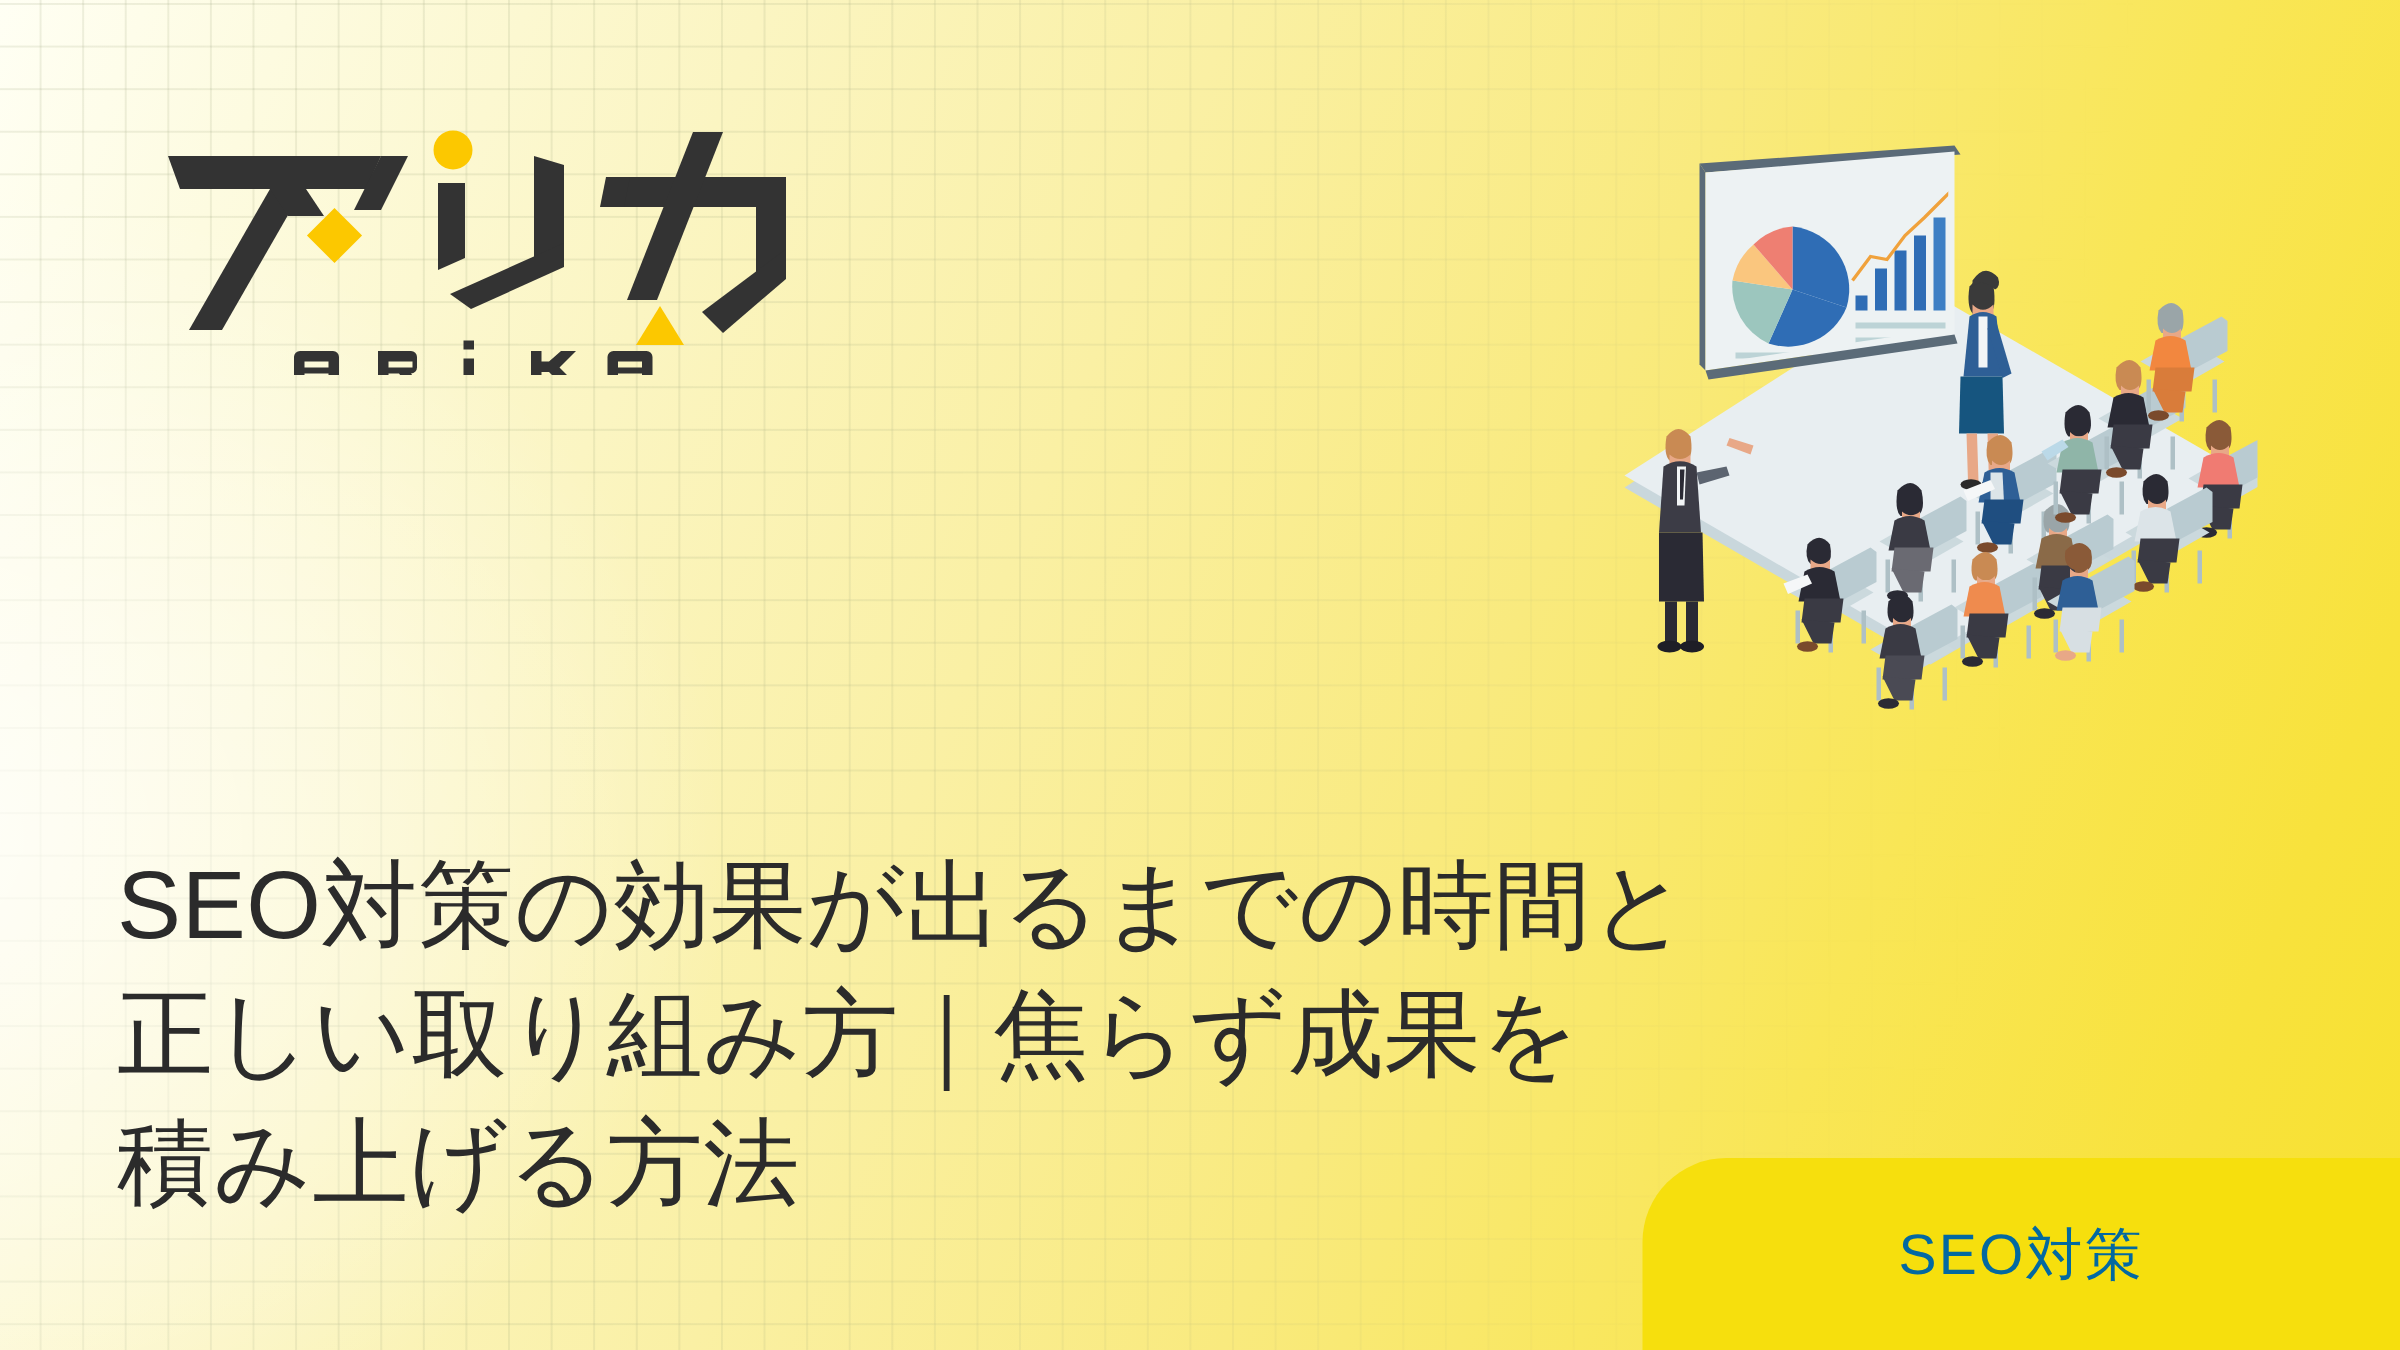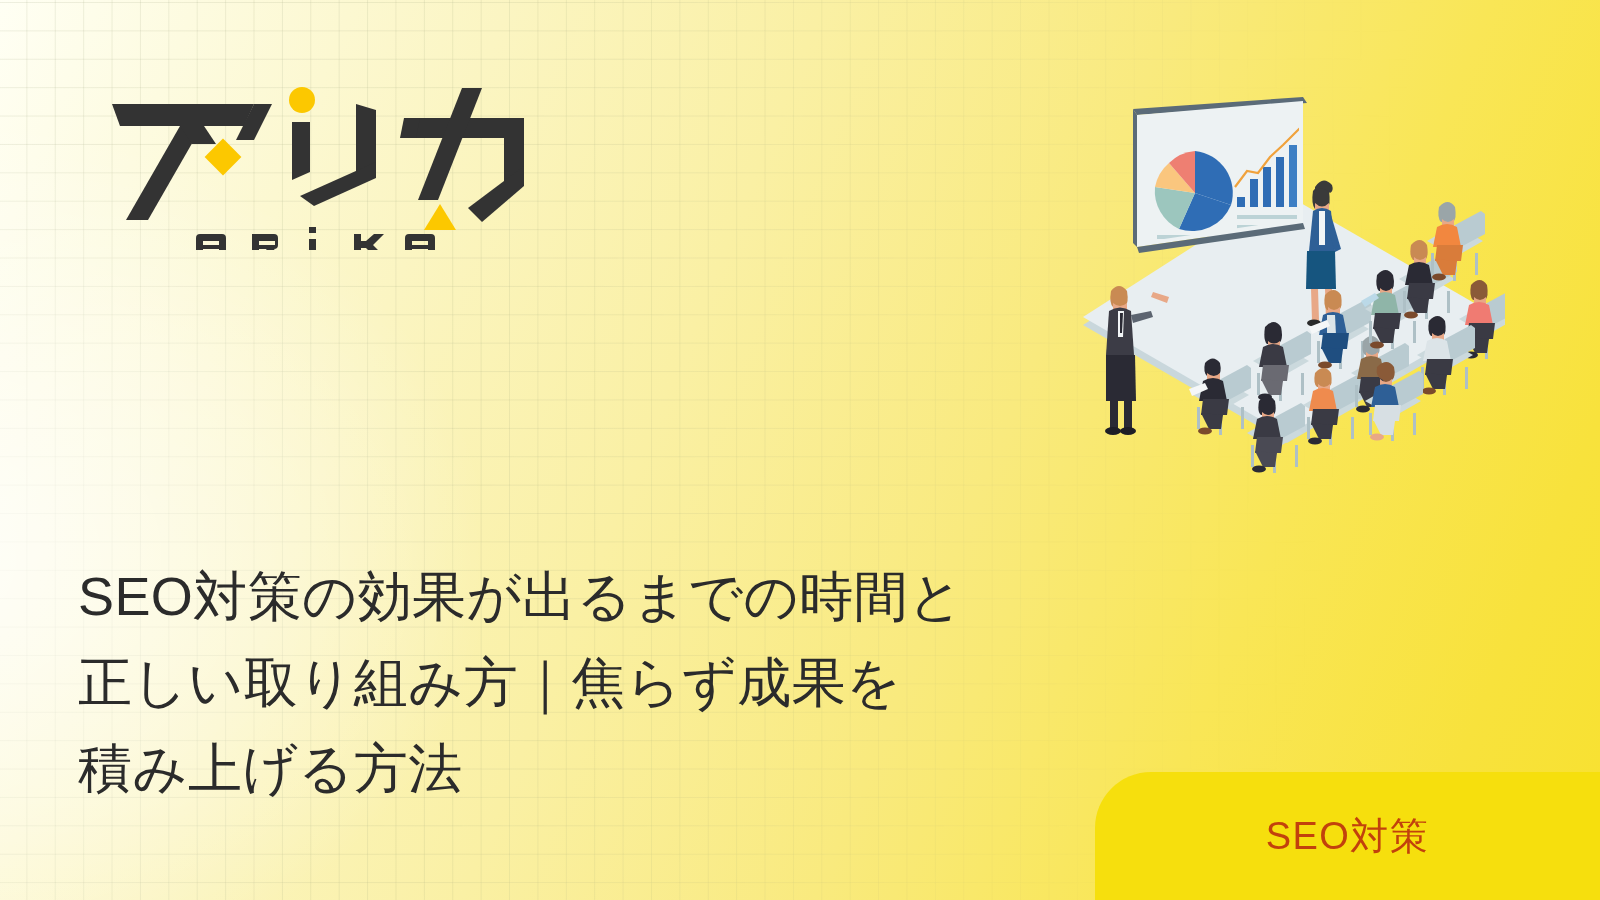--- a/index.html
+++ b/index.html
@@ -59,42 +59,42 @@
   }
   #logo svg { display: block; width: 100%; height: 100%; }
 
   
   #title {
     position: absolute;
     left: 78px;
     top: 517px;
     width: 1210px;
     color: #2B2B2B;
-    font-size: 54px;
+    font-size: 64px;
     line-height: 86px;
     letter-spacing: 0.4px;
     font-weight: 500;
     white-space: pre-line;
   }
 
   
   #badge {
     position: absolute;
     left: 1095px;
     top: 772px;
     width: 505px;
     height: 128px;
     background: #F6DF0D;
     border-top-left-radius: 56px;
     display: flex;
     align-items: center;
     justify-content: center;
   }
   #badge-label {
-    color: #c2410c;
+    color: #0369a1;
     font-size: 38px;
     font-weight: 500;
     letter-spacing: 1.5px;
   }
 
   
   #illustration {
     position: absolute;
     left: 1075px;
     top: 95px;

